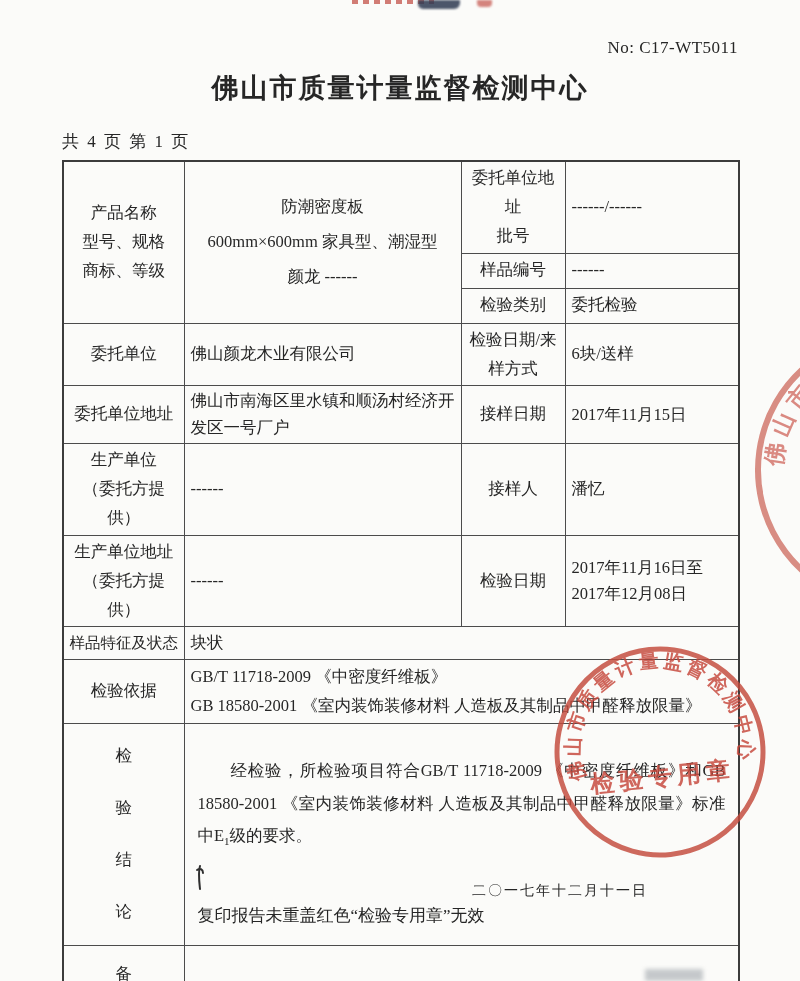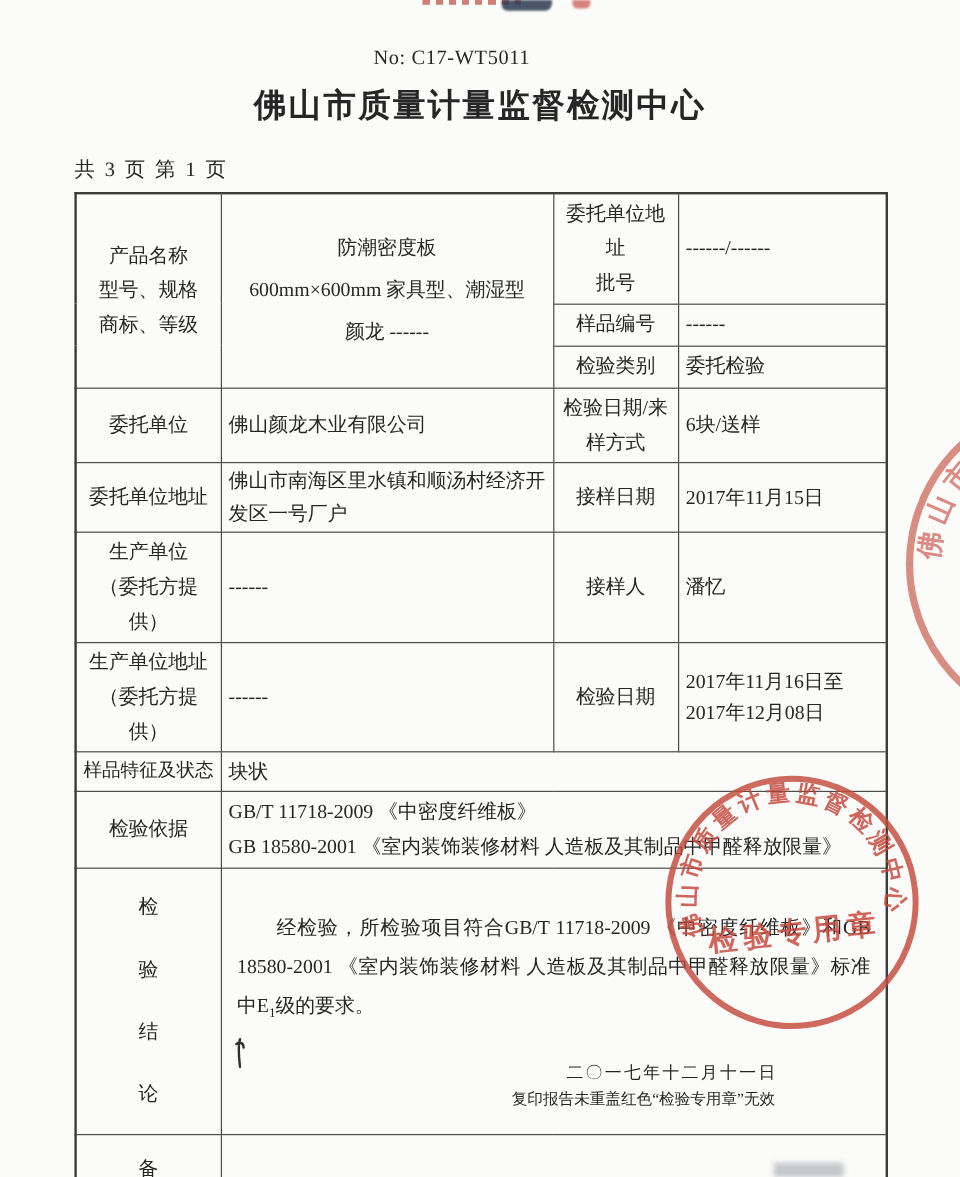--- a/index.html
+++ b/index.html
@@ -1,20 +1,20 @@
 <!DOCTYPE html>
 <html><head>
 <meta charset="utf-8">
 <style>
   * { margin:0; padding:0; box-sizing:border-box; }
   body { width:800px; height:981px; font-family:"Liberation Serif","DejaVu Serif",serif; background:#e9e9e7; }
   .page { position:relative; width:800px; height:981px; background:#fbfbf9; overflow:hidden; color:#262626; }
 
   
-  .report-no { text-align:center; padding:38px 62px 0 15px; font-size:17px; letter-spacing:.5px; }
+  .report-no { text-align:right; padding:38px 62px 0 15px; font-size:17px; letter-spacing:.5px; }
   .org-title { text-align:center; margin-top:12px; font-size:27px; font-weight:bold; letter-spacing:2px; }
   .report-title { text-align:center; margin-top:20px; font-size:26px; font-weight:bold; letter-spacing:26px; text-indent:26px; }
   .form-row { display:flex; justify-content:space-between; margin:24px 62px 7px 62px; font-size:17px; }
   .pagination { letter-spacing:2px; }
 
   
   table.report { border-collapse:collapse; table-layout:fixed; width:676px; margin-left:62px; }
   table.report td { border:1px solid #4c4c4c; font-size:16.5px; vertical-align:middle; padding:2px 6px; }
   table.report { border:2px solid #3c3c3c; }
   .c1 { width:121px; } .c2 { width:277px; } .c3 { width:104px; } .c4 { width:174px; }
@@ -22,21 +22,21 @@
   td.val { text-align:left; padding-left:12px; white-space:pre-line; line-height:1.6; }
   td.val-center { text-align:center; white-space:pre-line; line-height:2.1; }
   td.vert { text-align:center; white-space:pre-line; font-size:17px; }
   .vert-concl { line-height:52px; }
   .vert-note  { line-height:46px; }
   td.basis { line-height:1.8; }
   .concl-cell { vertical-align:top; padding:14px 12px 0 13px !important; }
   .concl-text { font-size:16.5px; line-height:1.95; text-indent:2em; text-align:justify; width:528px; }
   .concl-text sub { font-size:11px; }
   .concl-date { margin-top:30px; text-align:right; padding-right:78px; font-size:14px; letter-spacing:2px; }
-  .concl-disclaimer { margin-top:4px; text-align:right; padding-right:80px; font-size:13px; }
+  .concl-disclaimer { margin-top:4px; text-align:left; padding-right:80px; font-size:17px; }
   .note-val { text-align:center; font-size:16.5px; }
 
   
   .stamp { position:absolute; pointer-events:none; }
   .stamp-a { left:545px; top:637px; width:230px; height:230px; opacity:.82; transform:rotate(-6deg); }
   .stamp-b { left:744px; top:320px; width:300px; height:300px; opacity:.62; transform:rotate(8deg); }
 
   
   .artifact { position:absolute; }
   .red-dashes { left:352px; top:0; width:82px; height:4px;
@@ -52,21 +52,21 @@
 <div class="page">
 
   <div class="artifact red-dashes"></div>
   <div class="artifact ink-blob"></div>
   <div class="artifact red-mark"></div>
   <div class="artifact br-smudge"></div>
 
   <div class="report-no">No: C17-WT5011</div>
   <div class="org-title">佛山市质量计量监督检测中心</div>
   <div class="form-row">
-    <span class="pagination">共 3 页  第 1 页</span>
+    <span class="pagination">共 4 页  第 1 页</span>
   </div>
 
   <table class="report">
     <colgroup>
         <col class="c1">
         <col class="c2">
         <col class="c3">
         <col class="c4">
       </colgroup>
 

